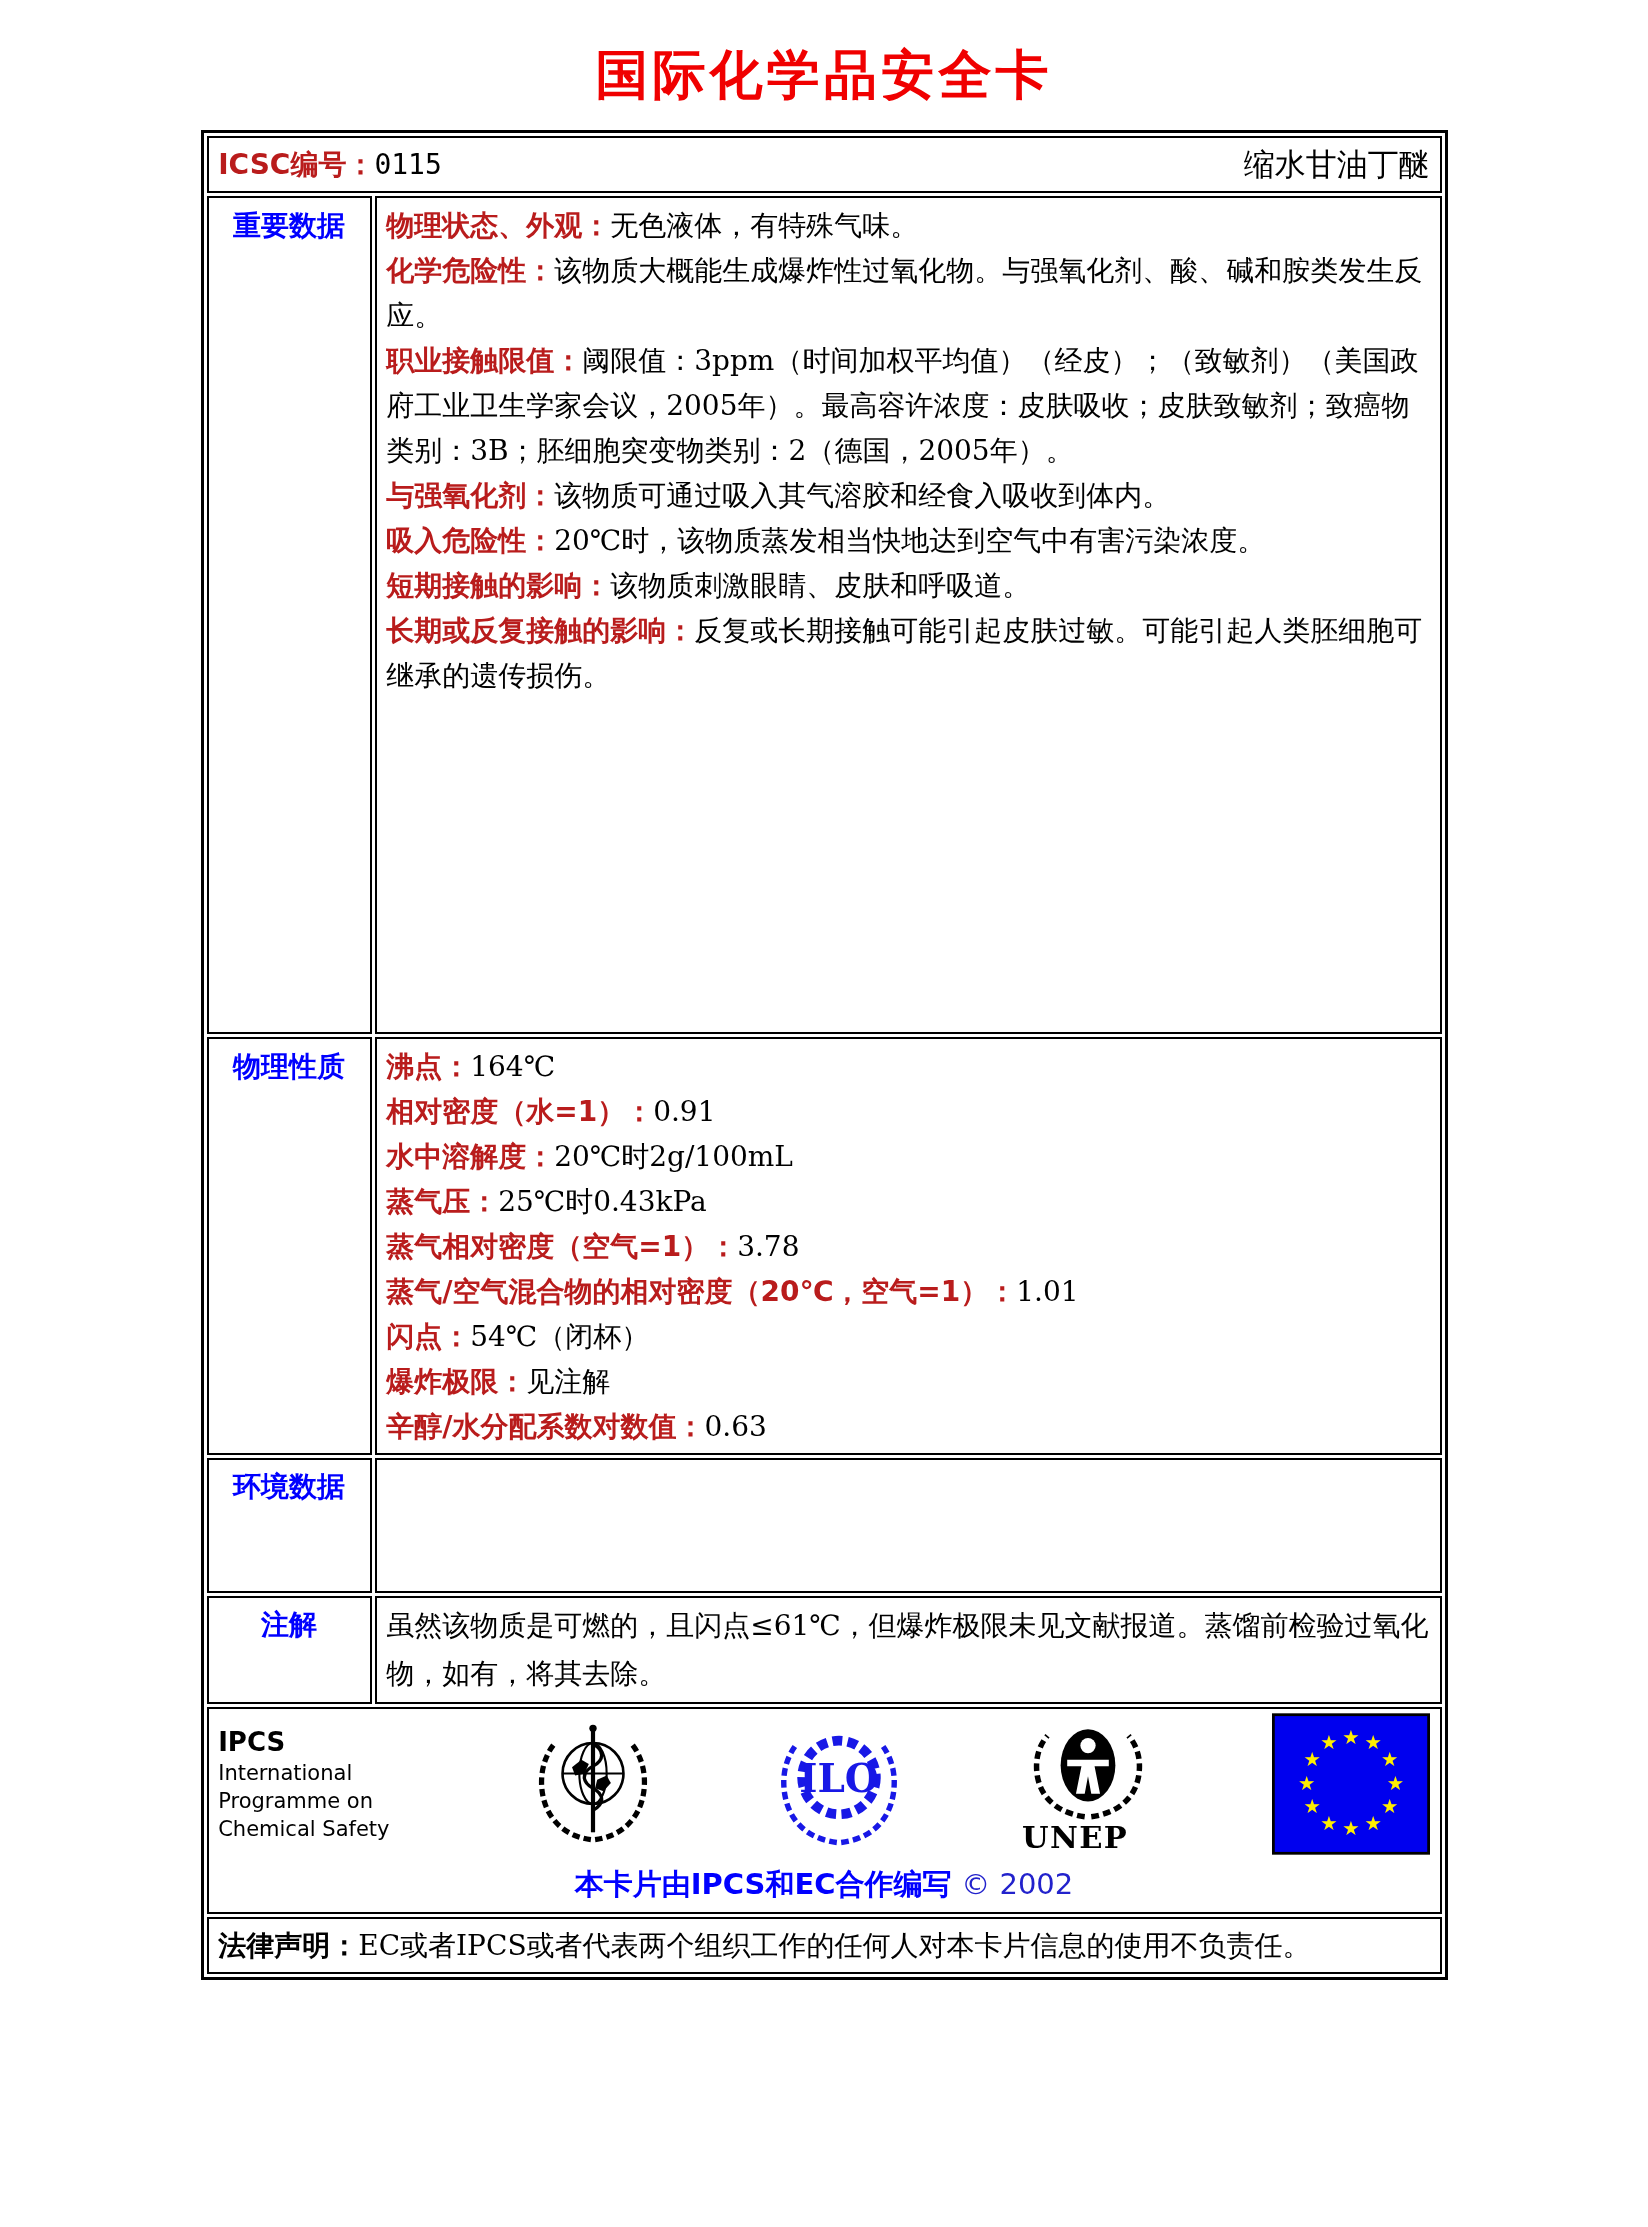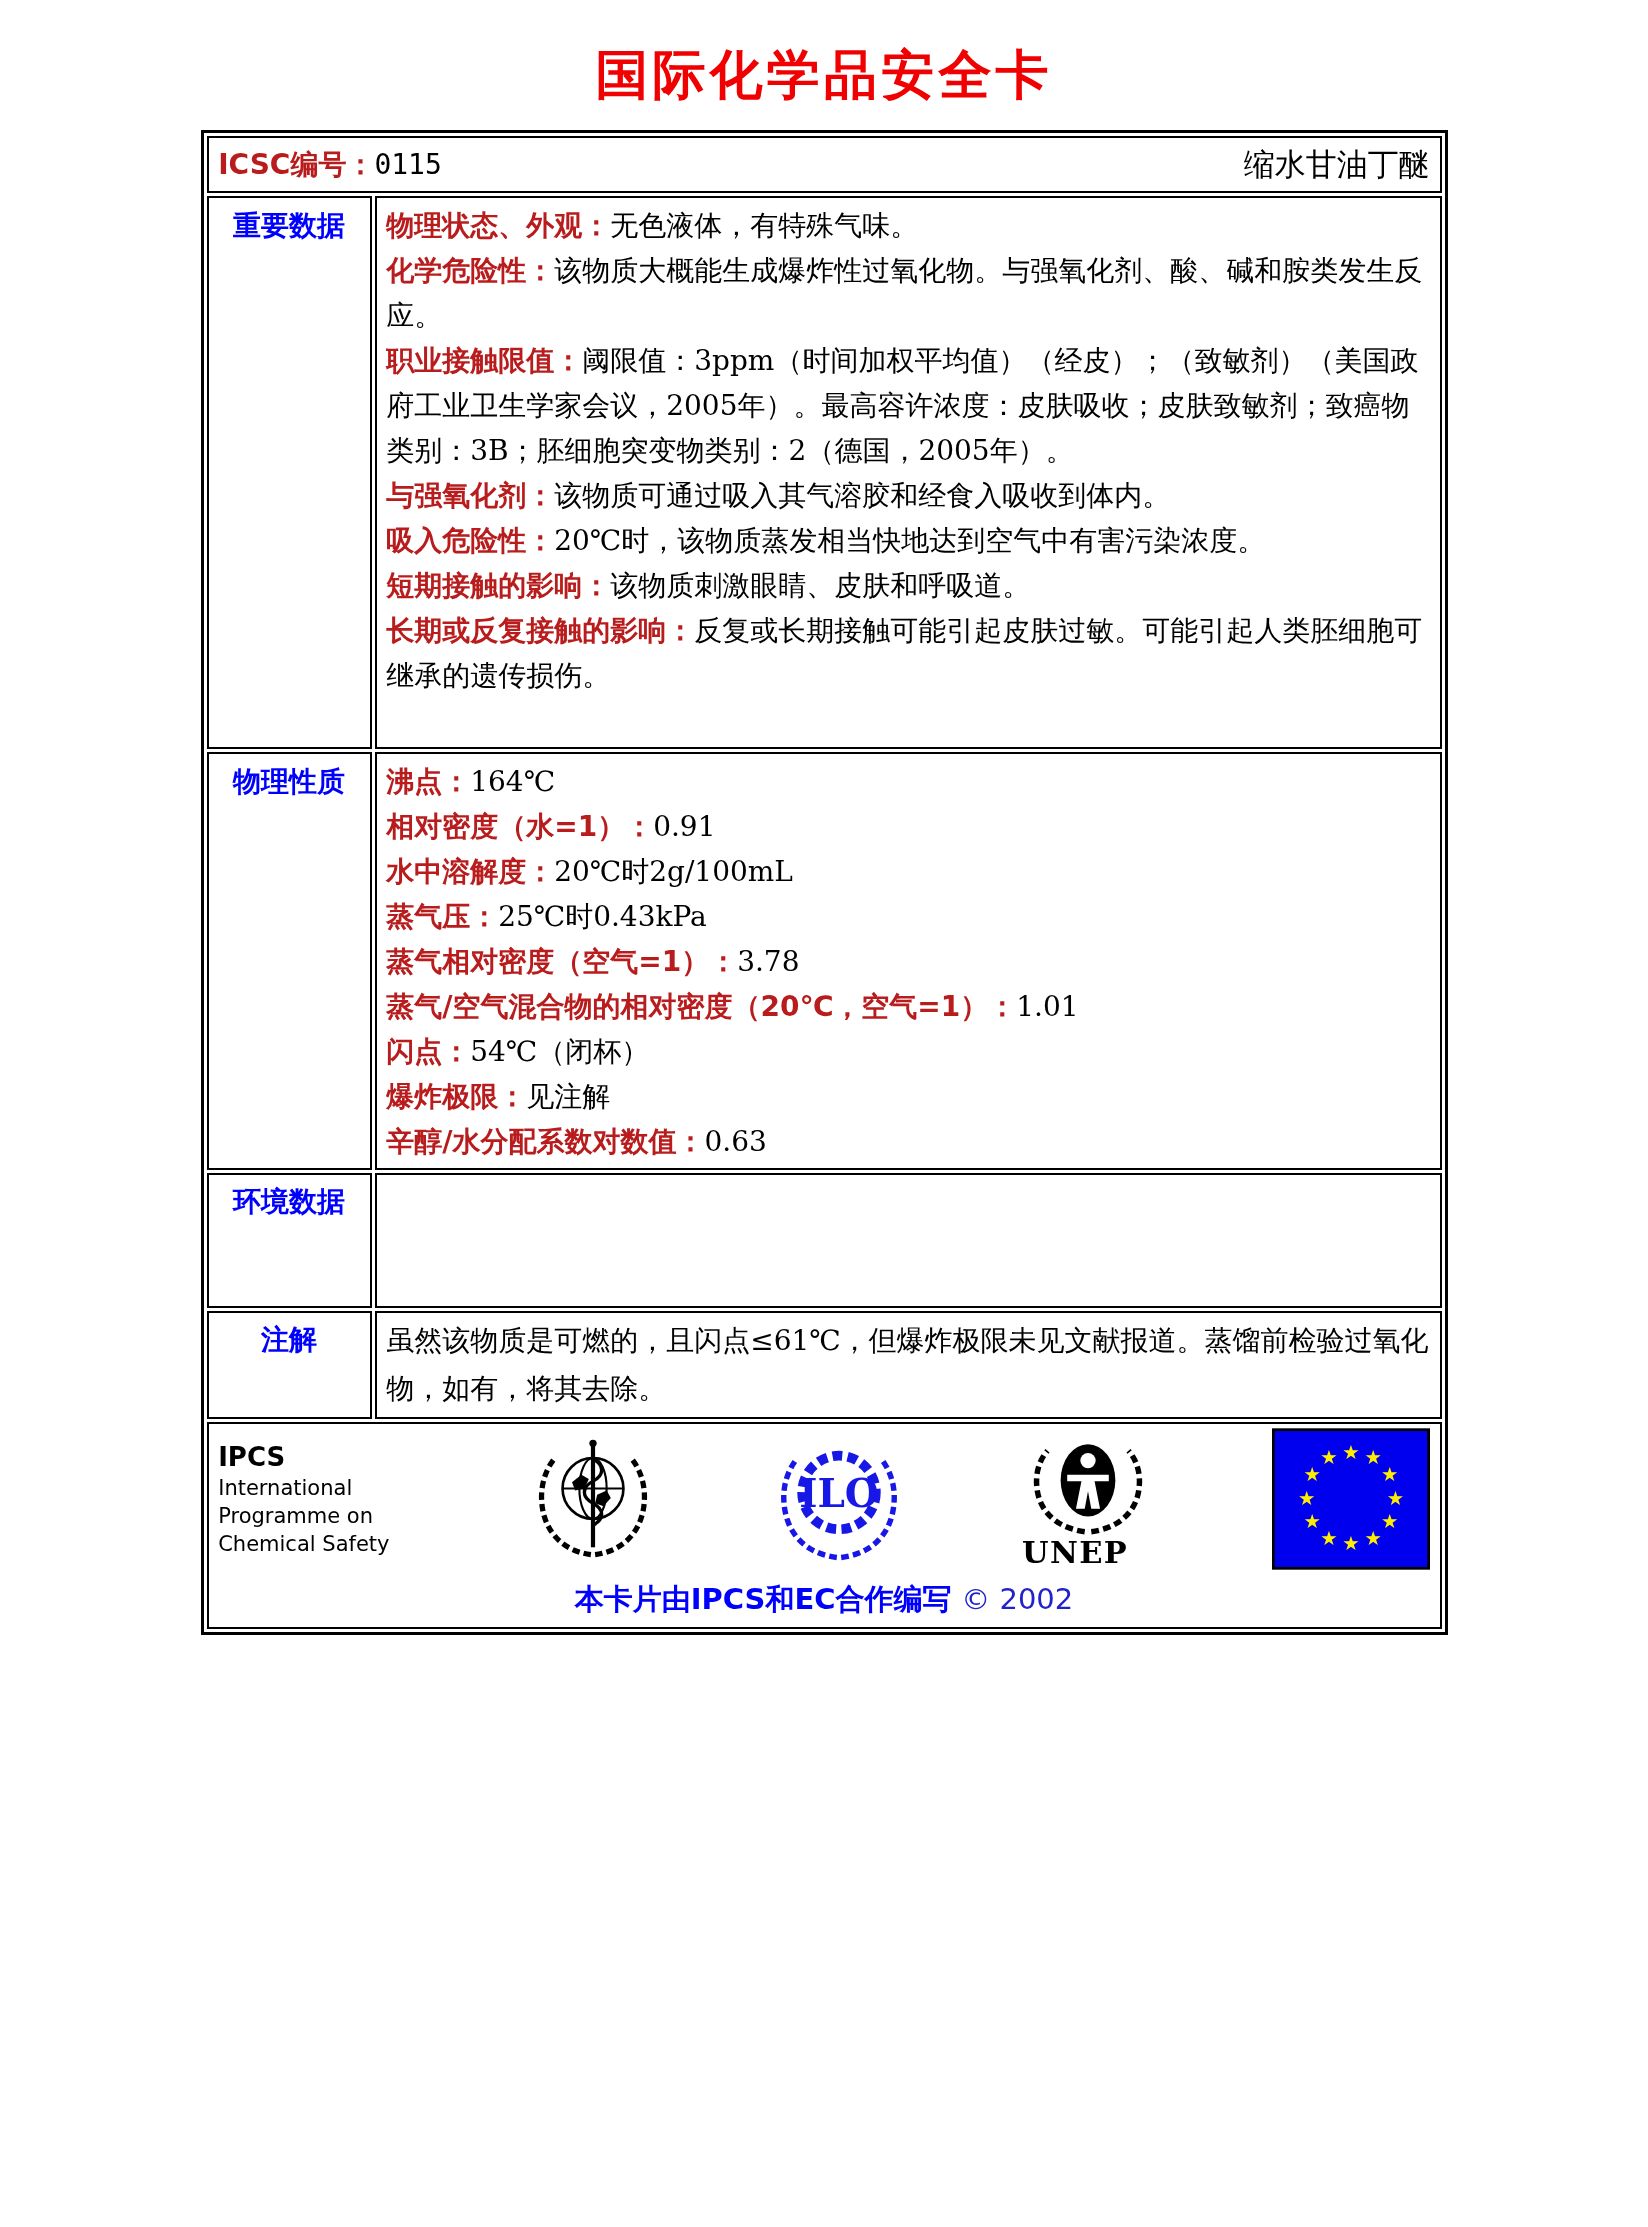--- a/index.html
+++ b/index.html
@@ -84,21 +84,21 @@
     <tbody>
         <tr>
       <td colspan="2" class="hdr">
         <span class="hdr-name">缩水甘油丁醚</span>
         <span class="blab">ICSC编号：</span><span class="hdr-num">0115</span>
       </td>
     </tr>
 
     <tr>
       <td class="rowlabel">重要数据</td>
-      <td style="height:553px">
+      <td style="height:838px">
         <p class="item"><span class="blab">物理状态、外观：</span><span class="btxt">无色液体，有特殊气味。</span></p>
         <p class="item"><span class="blab">化学危险性：</span><span class="btxt">该物质大概能生成爆炸性过氧化物。与强氧化剂、酸、碱和胺类发生反应。</span></p>
         <p class="item"><span class="blab">职业接触限值：</span><span class="btxt">阈限值：3ppm（时间加权平均值）（经皮）；（致敏剂）（美国政府工业卫生学家会议，2005年）。最高容许浓度：皮肤吸收；皮肤致敏剂；致癌物类别：3B；胚细胞突变物类别：2（德国，2005年）。</span></p>
         <p class="item"><span class="blab">与强氧化剂：</span><span class="btxt">该物质可通过吸入其气溶胶和经食入吸收到体内。</span></p>
         <p class="item"><span class="blab">吸入危险性：</span><span class="btxt">20℃时，该物质蒸发相当快地达到空气中有害污染浓度。</span></p>
         <p class="item"><span class="blab">短期接触的影响：</span><span class="btxt">该物质刺激眼睛、皮肤和呼吸道。</span></p>
         <p class="item"><span class="blab">长期或反复接触的影响：</span><span class="btxt">反复或长期接触可能引起皮肤过敏。可能引起人类胚细胞可继承的遗传损伤。</span></p>
       </td>
     </tr>
 
@@ -197,17 +197,22 @@
           </span>
 
         </div>
 
         <div class="credit-line">
           <span class="credit-main">本卡片由IPCS和EC合作编写</span><span class="credit-copy">© 2002</span>
         </div>
       </td>
     </tr>
 
+    <tr>
+      <td colspan="2" class="legal">
+        <span class="legal-lab">法律声明：</span><span>EC或者IPCS或者代表两个组织工作的任何人对本卡片信息的使用不负责任。</span>
+      </td>
+    </tr>
 
   </tbody>
     </table>
 </div>
 
 
 </body></html>

